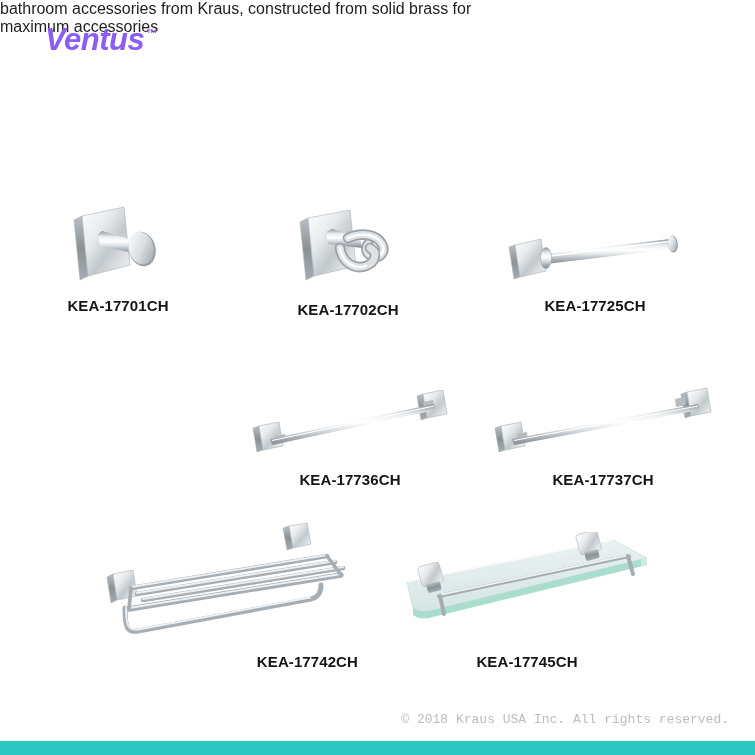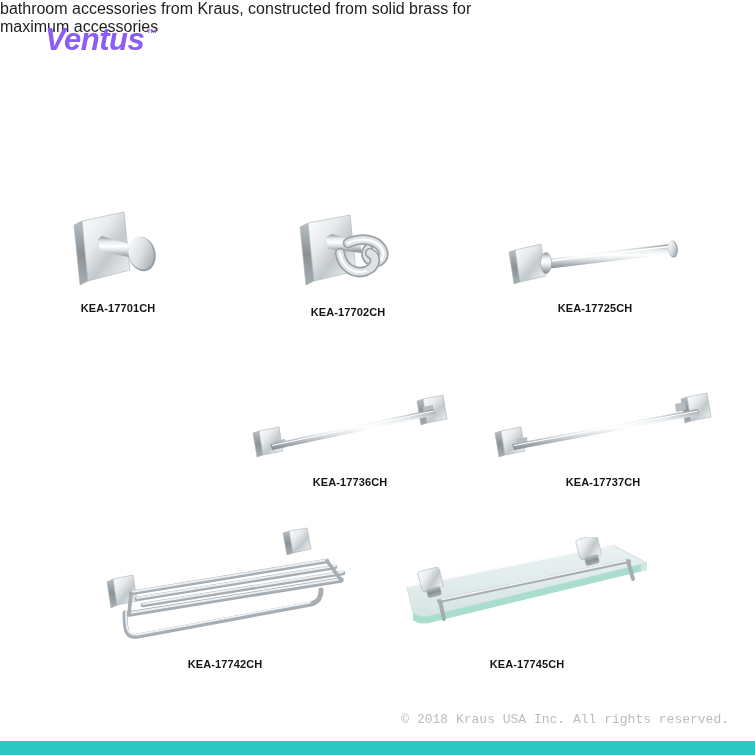--- a/index.html
+++ b/index.html
@@ -7,30 +7,30 @@
   .canvas{position:relative;width:755px;height:755px;background:#ffffff;overflow:hidden;}
 
   .title{position:absolute;left:45px;top:22px;margin:0;font-size:31px;font-weight:700;letter-spacing:-0.5px;color:#8b5cf6;font-style:italic;}
   .title .tm{font-size:11px;font-weight:700;position:relative;top:-13px;left:2px;}
 
   .desc{position:absolute;left:45px;top:71px;margin:0;font-size:19px;line-height:27px;color:#222220;}
 
   .product{position:absolute;display:flex;flex-direction:column;align-items:center;margin:0;}
   .art{flex:1;width:100%;display:flex;align-items:flex-end;justify-content:center;}
   .art svg{display:block;}
-  .product figcaption{font-size:11px;font-weight:700;color:#151515;margin:9px 0 0;letter-spacing:0.1px;white-space:nowrap;}
+  .product figcaption{font-size:15px;font-weight:700;color:#151515;margin:9px 0 0;letter-spacing:0.1px;white-space:nowrap;}
 
   
   .p1{left:38px;top:178px;width:160px;height:136px;}
   .p2{left:266px;top:182px;width:164px;height:136px;}
   .p3{left:496px;top:178px;width:198px;height:136px;}
   .p4{left:40px;top:360px;width:168px;height:128px;}
   .p5{left:242px;top:356px;width:216px;height:132px;}
   .p6{left:486px;top:352px;width:234px;height:136px;}
-  .p7{left:92px;top:516px;width:266px;height:154px;}
+  .p7{left:92px;top:516px;width:266px;height:154px;align-items:flex-end;}
   .p8{left:382px;top:514px;width:290px;height:156px;}
 
   .copyright{position:absolute;right:26px;top:712px;font-size:13px;color:#b9bdbf;font-family:Liberation Mono, monospace;}
   .accent{position:absolute;left:0;right:0;bottom:0;height:14px;background:#2bc7c2;}
 
   .bar-dark{stroke:#a6adb3;stroke-width:4.6;fill:none;stroke-linecap:round;stroke-linejoin:round;}
   .bar-lite{stroke:#eef1f3;stroke-width:1.8;fill:none;stroke-linecap:round;stroke-linejoin:round;}
   .edge{stroke:#aab1b6;stroke-width:0.6;}
 </style>
 </head>

